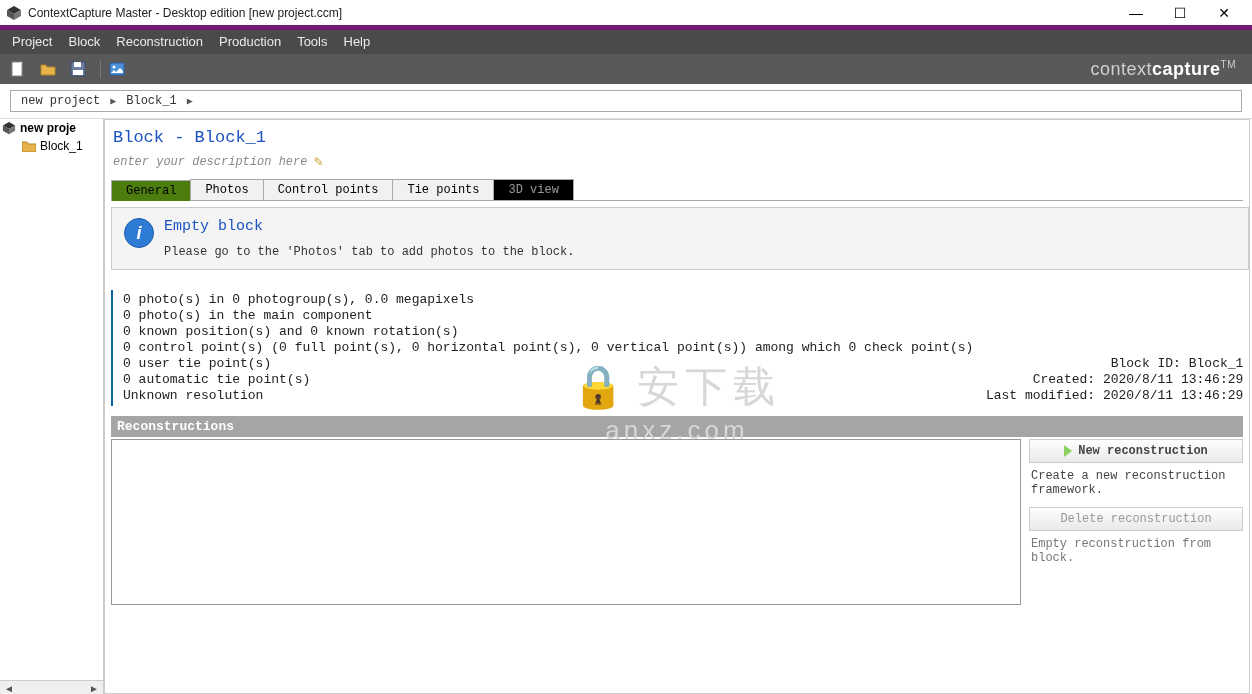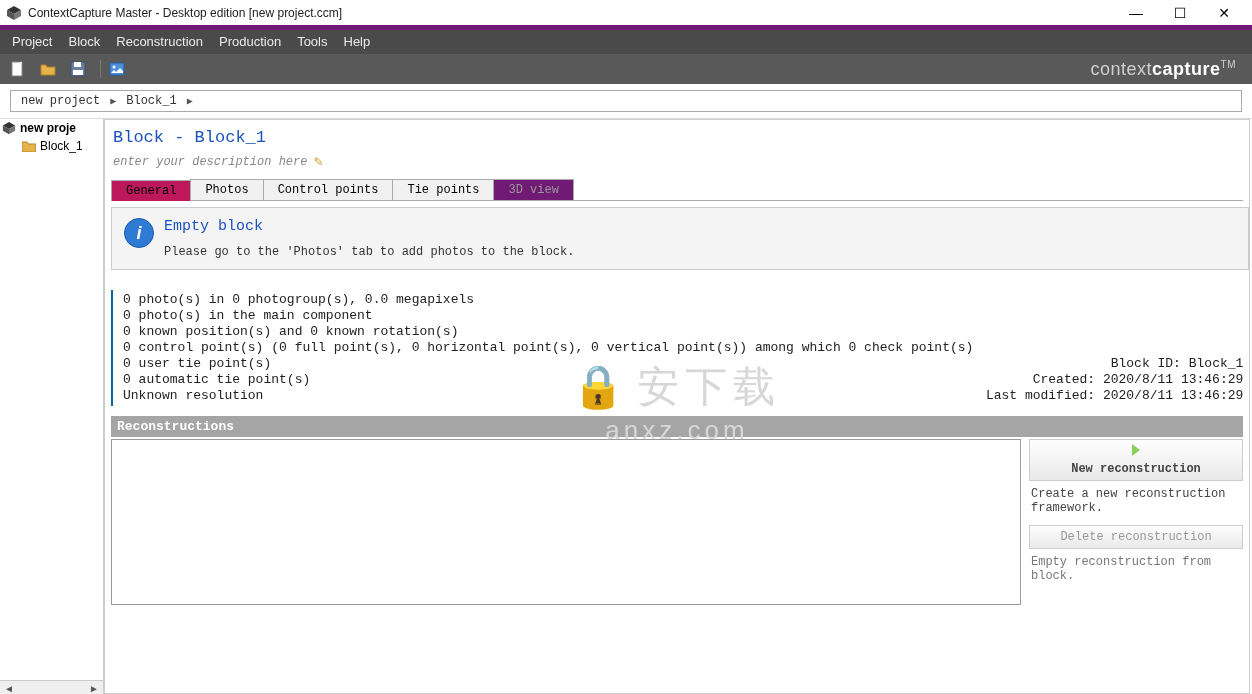--- a/index.html
+++ b/index.html
@@ -42,43 +42,43 @@
 .content { flex: 1; padding: 4px 6px 6px 6px; overflow: hidden; background:#fff; border:1px solid #ccc; margin: 0 2px 2px 0;}
 .hdr-title { color: #1a52bf; font-size: 17px; padding: 4px 2px 8px 2px; font-family:"Courier New",monospace; }
 .desc-row { display: flex; align-items: center; gap: 6px; padding: 0 2px 8px 2px; }
 .desc-row .desc { color: #888; font-style: italic; font-family:"Courier New",monospace; font-size:12px;}
 .desc-row .pencil { color: #c8a030; font-size: 12px; }
 .summary { padding: 0 2px 6px 2px; font-family:"Courier New",monospace; font-size:13px; color:#333;}
 
 
 .tabs { display: flex; align-items: flex-end; border-bottom: 1px solid #aaa; height: 24px; font-family:"Courier New",monospace; font-size:12px;}
 .tab { padding: 3px 14px; border: 1px solid #aaa; border-bottom: none; margin-right: -1px; background: #f1f1f1; cursor: default; }
-.tab.active { background: #be185d; position: relative; top: 1px; }
-.tab.dis { color: #999; background: #701a75; }
+.tab.active { background: #4d7c0f; position: relative; top: 1px; }
+.tab.dis { color: #999; background: #000000; }
 
 
 .two-col { display: flex; gap: 8px; margin-top: 6px; }
 .left-col { flex: 1; }
 .right-col { width: 214px; }
 
 .infobox { border: 1px solid #ccc; background: #f4f4f4; display: flex; gap: 10px; padding: 10px 12px; margin-bottom: 6px; }
 .infobox .iicon { width: 30px; height: 30px; border-radius: 50%; background: #2e7bd6; display:flex; align-items:center; justify-content:center; color:#fff; font-weight:bold; font-size:18px; font-style:italic; border:1px solid #1b5aa8;}
 .infobox .itxt h3 { color: #1a52bf; font-size: 15px; font-weight: normal; font-family:"Courier New",monospace; margin-bottom:10px;}
 .infobox .itxt p { font-family:"Courier New",monospace; font-size:12px; color:#333;text-align:right;}
 
 .details { border-left: 2px solid #0369a1; padding: 2px 6px 2px 10px; margin-top: 20px; font-family:"Courier New",monospace; font-size:13px; color:#222; display:flex;}
 .details .dl { flex:1; }
 .details .dr { text-align:right; min-width:270px; display:flex; flex-direction:column; justify-content:flex-end;}
 .details .dl div, .details .dr div { line-height: 16px; white-space:nowrap;}
 
 .section-hdr { background: #a5a5a5; color: #fff; font-weight: bold; padding: 3px 6px; font-family:"Courier New",monospace; font-size:13px; margin-top:10px;}
 .recon-body { display:flex; gap:8px; margin-top:2px;}
 .recon-list { flex:1; border:1px solid #999; height:166px; background:#fff;}
 
-.action-btn { border:1px solid #ccc; background:linear-gradient(#fefefe,#e9e9e9); padding:4px 6px; text-align:center; font-family:"Courier New",monospace; font-size:12px; color:#444; display:flex; align-items:center; justify-content:center; gap:6px; cursor:default;flex-direction:column;}
+.action-btn { border:1px solid #ccc; background:linear-gradient(#fefefe,#e9e9e9); padding:4px 6px; text-align:center; font-family:"Courier New",monospace; font-size:12px; color:#444; display:flex; align-items:center; justify-content:center; gap:6px; cursor:default;}
 .action-btn.disabled { color:#999; }
 .action-btn .play { width:0;height:0;border-left:8px solid #8bd05b;border-top:6px solid transparent;border-bottom:6px solid transparent;}
 .action-desc { font-family:"Courier New",monospace; font-size:12px; color:#444; padding:6px 2px 10px 2px; line-height:14px;}
 .action-desc.dim { color:#777;}
 .right-col.reco { width:214px; }
 
 
 .watermark { position:absolute; left:50%; top:50%; transform:translate(-50%,-55%); text-align:center; color:#d7d7d7; pointer-events:none; font-family:sans-serif;}
 .watermark .cn { font-size:42px; letter-spacing:6px;}
 .watermark .en { font-size:26px; letter-spacing:4px;}

